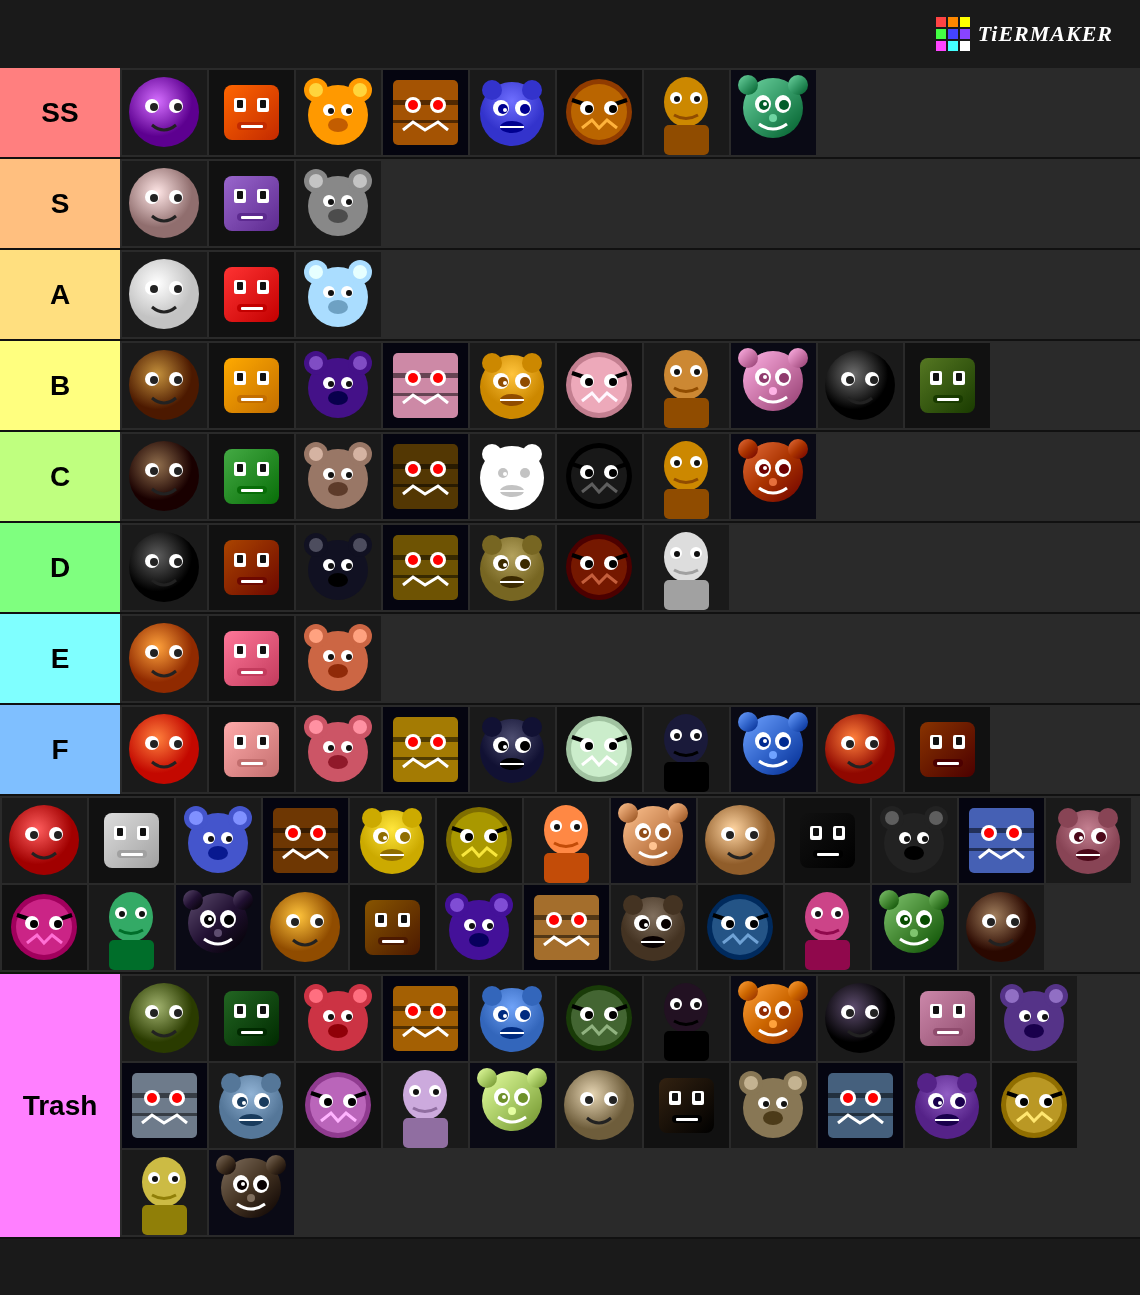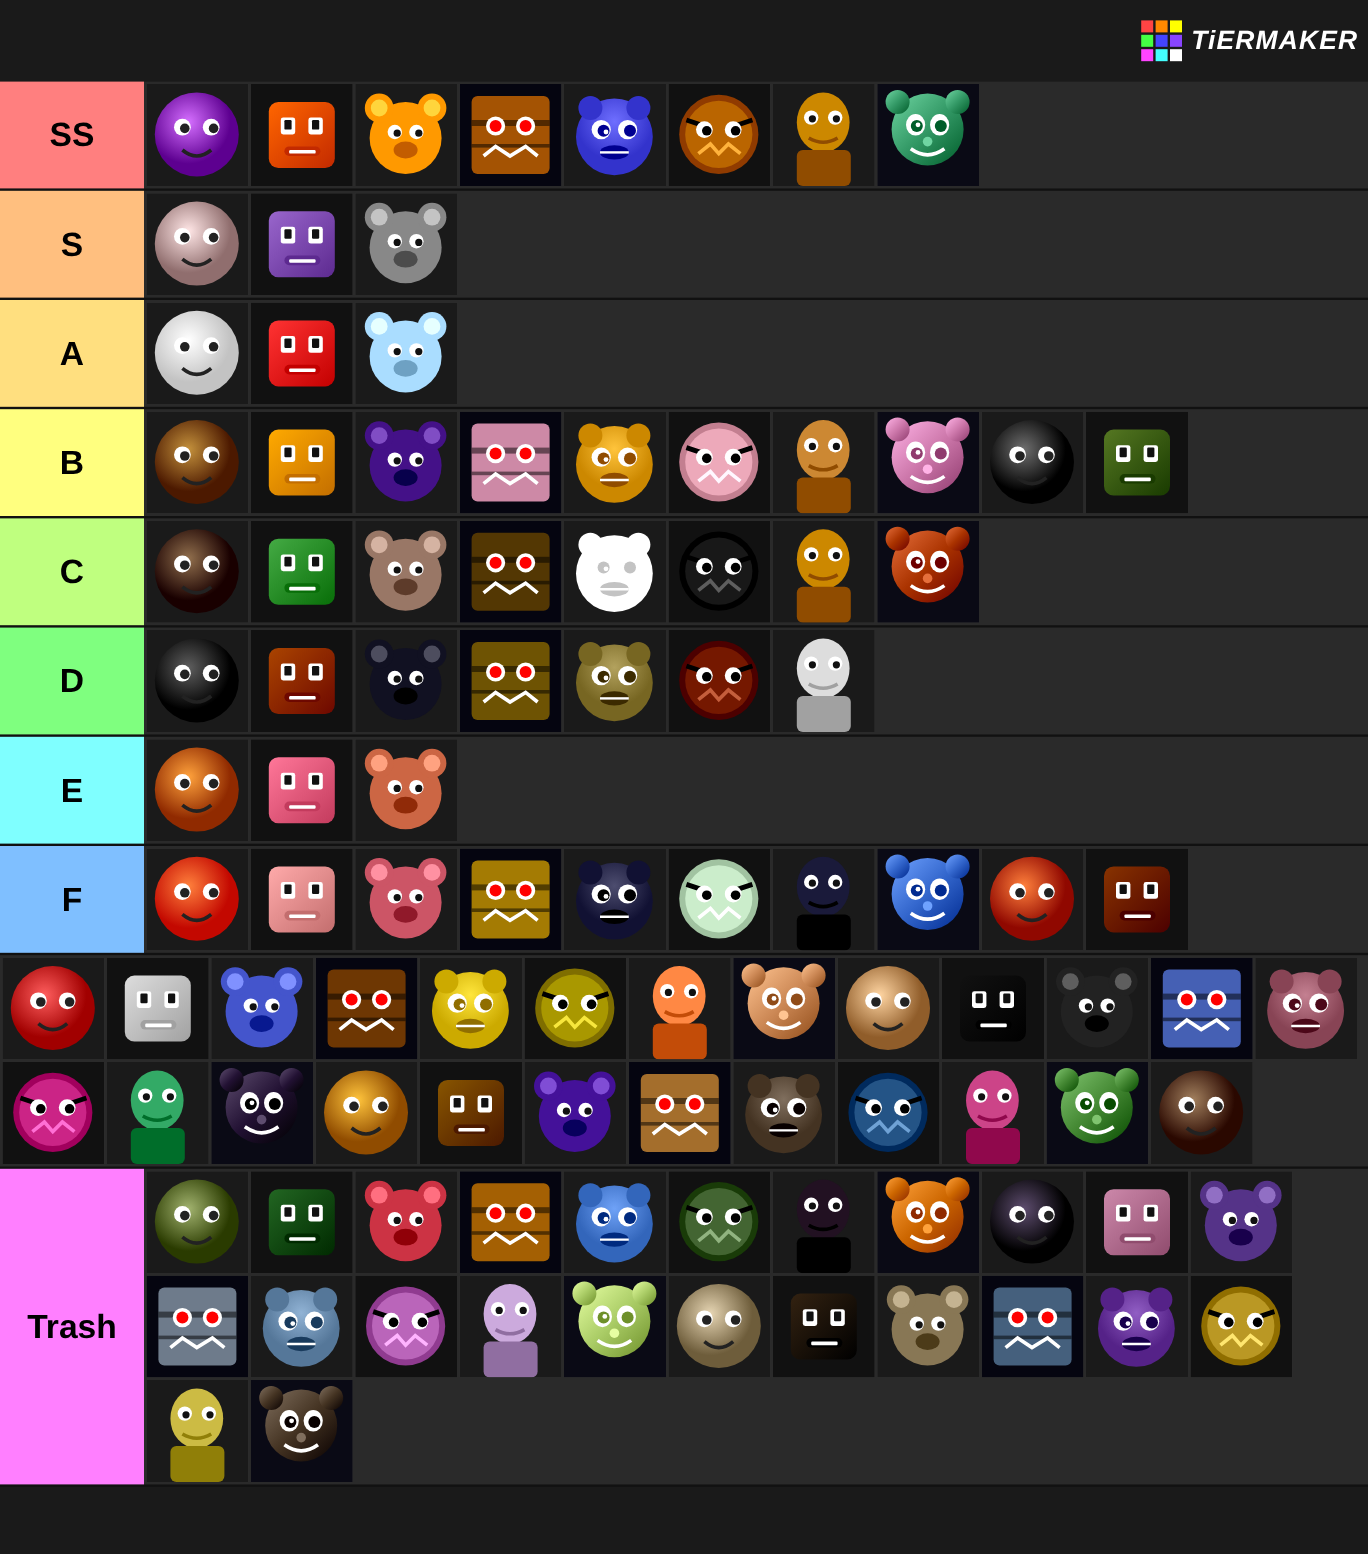--- a/index.html
+++ b/index.html
@@ -53,22 +53,23 @@
       display: flex;
       align-items: center;
       justify-content: center;
     }
     
     .header {
       background: #1a1a1a;
       display: flex;
       justify-content: flex-end;
       align-items: center;
-      padding: 8px 8px;
+      padding: 8px 27px;
       height: 68px;
+      font-family: Liberation Serif, serif;
     }
     .tiermaker-logo {
       display: flex;
       align-items: center;
       gap: 8px;
     }
     .logo-grid {
       display: grid;
       grid-template-columns: repeat(3, 10px);
       grid-template-rows: repeat(3, 10px);

